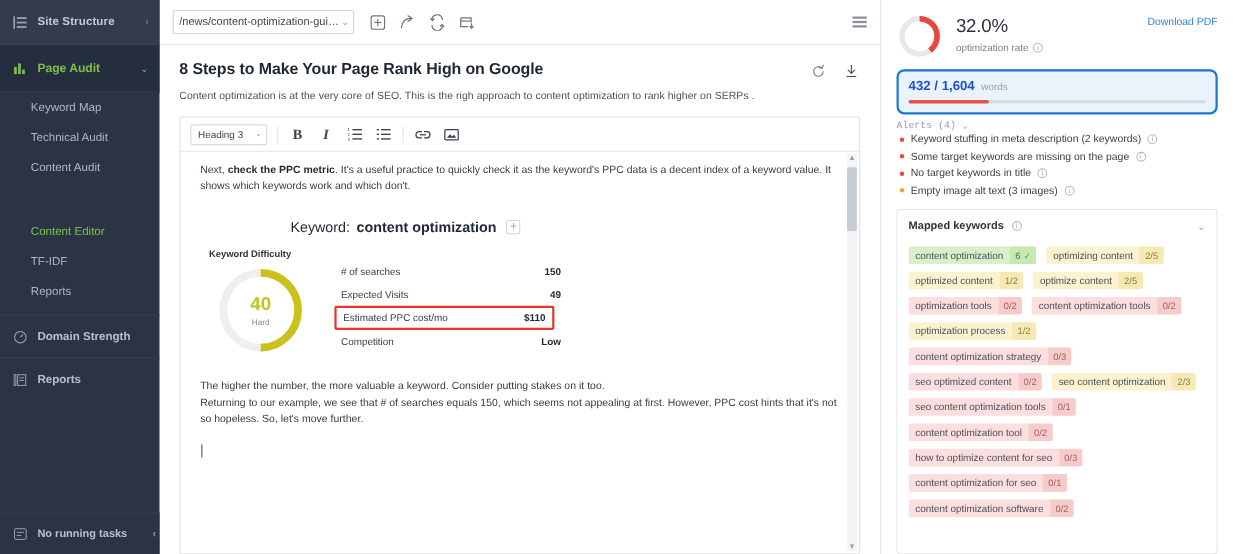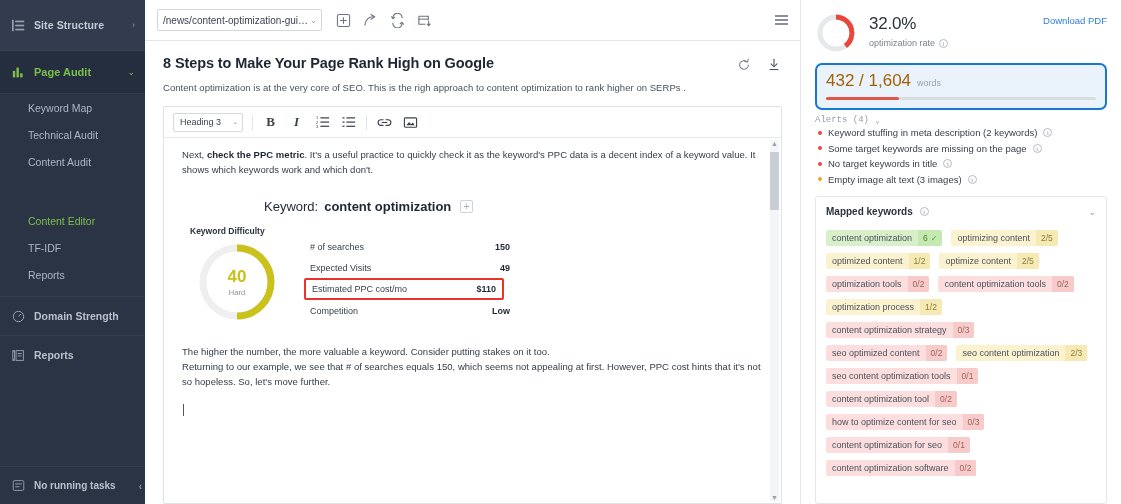--- a/index.html
+++ b/index.html
@@ -14,21 +14,21 @@
   
   .sidebar {
     width: 145px; height: 504px;
     background: #2b3445;
     color: #b9c0cc;
     display: flex; flex-direction: column;
     flex: 0 0 145px;
     position: relative;
   }
   .sb-top {
-    height: 51px;
+    height: 41px;
     display: flex; align-items: center;
     padding: 0 10px;
     background: #333c4e;
     border-bottom: 1px solid #3a4355;
   }
   .sb-top .label { font-size: 10.5px; font-weight: bold; color: #c3cad6; letter-spacing: .1px; }
   .sb-ico { width: 16px; display: flex; align-items: center; justify-content: center; margin-right: 8px; }
   .sb-chev { margin-left: auto; color: #8a93a4; font-size: 9px; }
 
   .sb-section {
@@ -202,21 +202,21 @@
   .opt-sub { font-size: 9px; color: #7d838c; margin-top: 4px; display: flex; align-items: flex-end; gap: 4px; }
   .dl-pdf { margin-left: auto; font-size: 9.5px; color: #2f7fd8; cursor: pointer; padding-top: 3px; }
 
   .words-box {
     margin-top: 9px;
     border: 2px solid #1976d2; border-radius: 7px;
     background: #eaf3fb;
     padding: 6px 9px 8px 9px;
   }
   .words-line { display: flex; align-items: baseline; gap: 6px; }
-  .words-num { font-size: 17px; font-weight: normal; color: #a16207; }
+  .words-num { font-size: 12px; font-weight: bold; color: #1d4ed8; }
   .words-lbl { font-size: 9px; color: #9aa0a8; }
   .words-bar { margin-top: 6px; height: 3px; background: #d8dde2; border-radius: 2px; position: relative; }
   .words-bar .fill { position: absolute; left: 0; top: 0; bottom: 0; background: #e35449; border-radius: 2px; }
 
   .alerts-head { display: flex; align-items: center; gap: 6px; margin-top: 5px; font-size: 9px; color: #9aa0a8; font-family: Liberation Mono, monospace; }
   .alerts-head .cv { font-size: 8px; }
   .alert-li { display: flex; align-items: center; gap: 6px; font-size: 9.5px; color: #3a414b; height: 15.5px; padding-left: 3px; }
   .dot { width: 4px; height: 4px; border-radius: 50%; flex: 0 0 4px; }
   .info-i {
     width: 9px; height: 9px; border: 1px solid #b6bcc4; border-radius: 50%;

